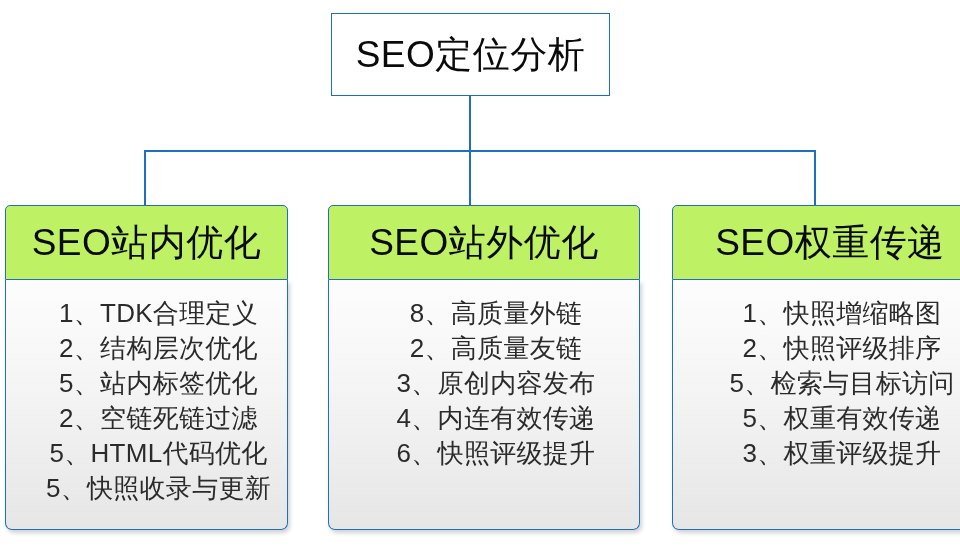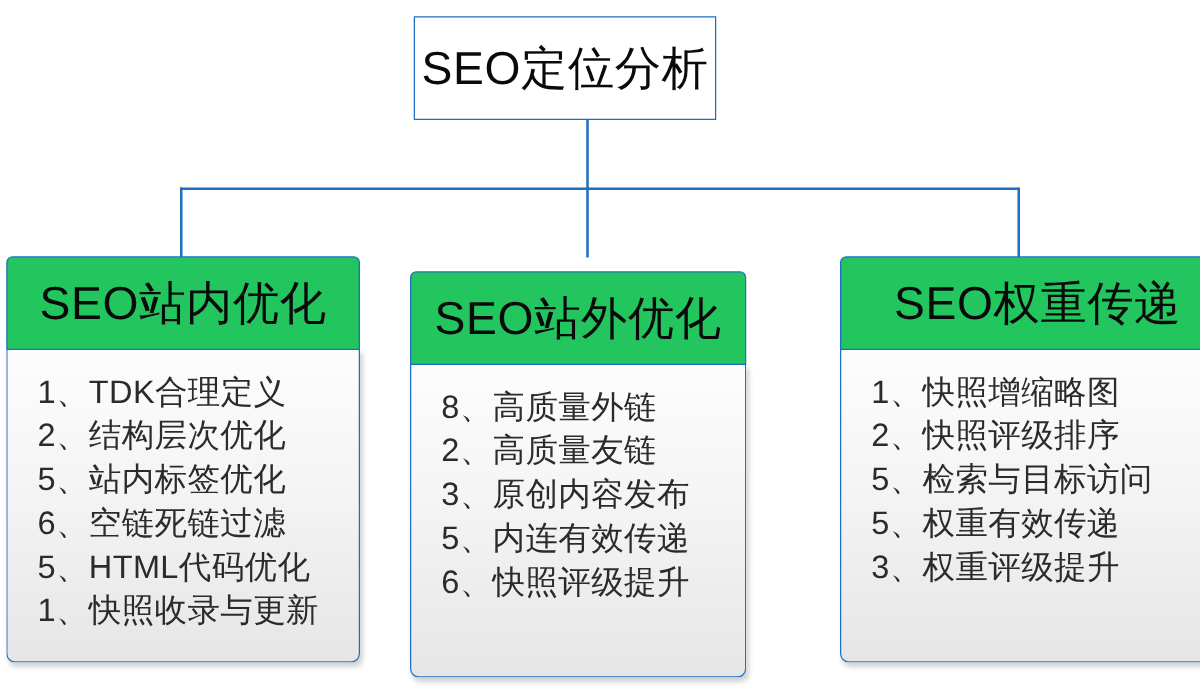--- a/index.html
+++ b/index.html
@@ -17,21 +17,21 @@
     height: 550px;
     background: #ffffff;
     overflow: hidden;
   }
 
   
   .root-box {
     position: absolute;
     left: 331px;
     top: 13px;
-    width: 242px;
+    width: 279px;
     height: 83px;
     box-sizing: border-box;
     border: 1.6px solid #1F6FC0;
     background: #ffffff;
     display: flex;
     align-items: center;
     justify-content: center;
   }
   .root-label {
     font-size: 37px;
@@ -53,21 +53,21 @@
   .column {
     position: absolute;
     top: 205px;
   }
   .col-head {
     position: relative;
     height: 75px;
     box-sizing: border-box;
     border: 1.6px solid #1F6FC0;
     border-radius: 5px 5px 0 0;
-    background: #22c55e;
+    background: #bef264;
     display: flex;
     align-items: center;
     justify-content: center;
   }
   .col-head-label {
     font-size: 37px;
     line-height: 1;
     color: #0a0a0a;
     letter-spacing: 0.5px;
     white-space: nowrap;
@@ -81,20 +81,21 @@
     border-radius: 0 0 7px 7px;
     background: linear-gradient(to bottom, #fdfdfd 0%, #f4f4f4 45%, #e6e6e6 100%);
     box-shadow: 2px 3px 4px rgba(0,0,0,0.18);
     padding: 16px 0 0 0;
     overflow: hidden;
   }
   .item-list {
     margin: 0;
     padding: 0;
     list-style: none;
+    text-align: center;
   }
   .item {
     font-size: 26px;
     line-height: 35px;
     color: #2b2b2b;
     white-space: nowrap;
     padding-left: 24px;
     letter-spacing: 0.3px;
   }
 </style>
@@ -119,37 +120,37 @@
 
   <div class="column" style="left:5px; width:283px;">
     <div class="col-head">
       <span class="col-head-label">SEO站内优化</span>
     </div>
     <div class="col-body">
       <ul class="item-list">
         <li class="item">1、TDK合理定义</li>
         <li class="item">2、结构层次优化</li>
         <li class="item">5、站内标签优化</li>
-        <li class="item">6、空链死链过滤</li>
+        <li class="item">2、空链死链过滤</li>
         <li class="item">5、HTML代码优化</li>
-        <li class="item">1、快照收录与更新</li>
+        <li class="item">5、快照收录与更新</li>
       </ul>
     </div>
   </div>
 
-  <div class="column" style="left:328px; width:269px;margin-top:12px;">
+  <div class="column" style="left:328px; width:312px;">
     <div class="col-head">
       <span class="col-head-label">SEO站外优化</span>
     </div>
     <div class="col-body">
       <ul class="item-list">
         <li class="item">8、高质量外链</li>
         <li class="item">2、高质量友链</li>
         <li class="item">3、原创内容发布</li>
-        <li class="item">5、内连有效传递</li>
+        <li class="item">4、内连有效传递</li>
         <li class="item">6、快照评级提升</li>
       </ul>
     </div>
   </div>
 
   <div class="column" style="left:672px; width:316px;">
     <div class="col-head">
       <span class="col-head-label">SEO权重传递</span>
     </div>
     <div class="col-body">

